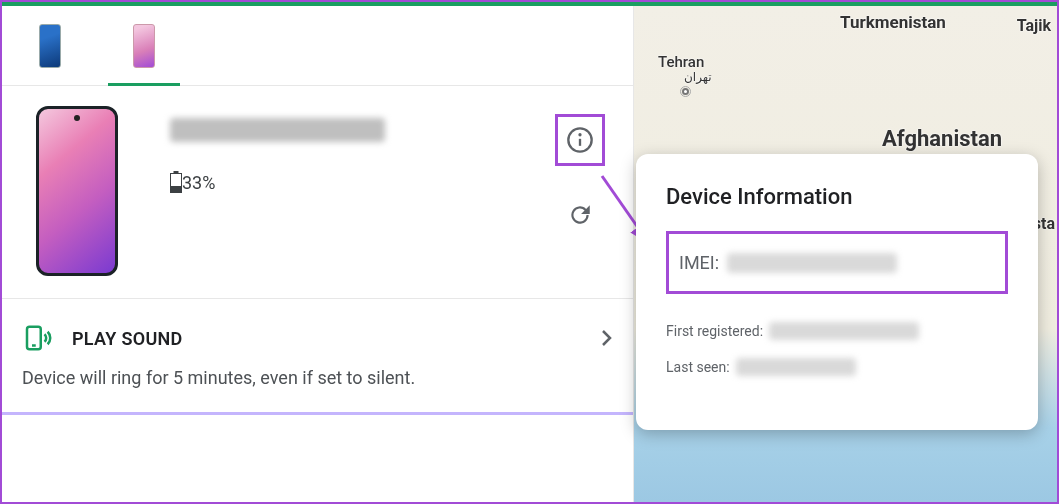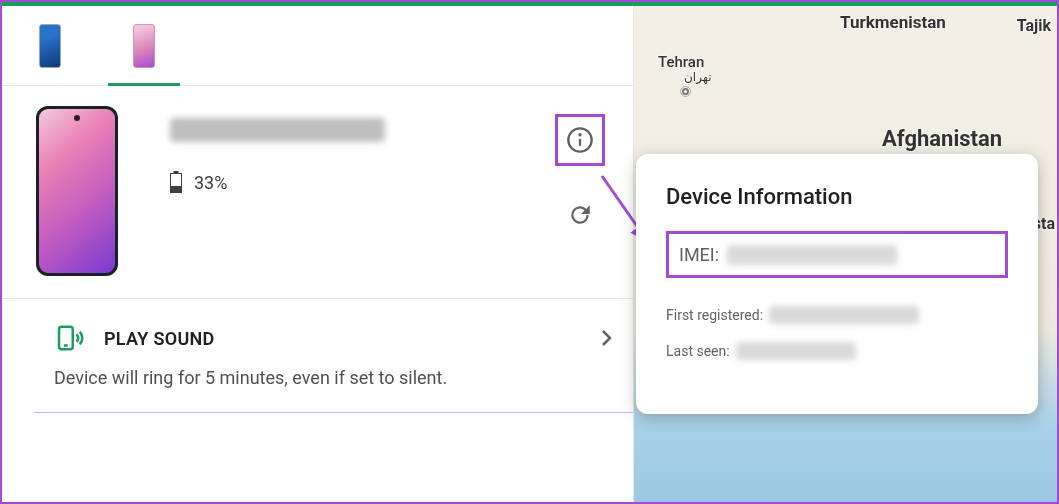--- a/index.html
+++ b/index.html
@@ -51,40 +51,40 @@
     content: ""; position: absolute; top: 6px; left: 50%; transform: translateX(-50%);
     width: 6px; height: 6px; border-radius: 50%; background: #222;
   }
   .device-info { flex: 1; padding-top: 12px; }
   .blur-line {
     border-radius: 4px; background: #d9d9d9;
     filter: blur(3px);
   }
   .device-name { width: 215px; height: 24px; margin-bottom: 30px; background:#bfbfbf; }
   .loc-text { font-size: 18px; color: #6b6f73; margin-bottom: 12px; }
-  .battery-row { display: flex; align-items: flex-end; gap: 12px; }
+  .battery-row { display: flex; align-items: flex-end; }
   .batt-icon {
     width: 12px; height: 20px; border: 1.5px solid #3c4043; position: relative;
   }
   .batt-icon::before {
     content: ""; position: absolute; top: -3px; left: 50%; transform: translateX(-50%);
     width: 5px; height: 2px; background: #3c4043;
   }
   .batt-icon::after {
     content: ""; position: absolute; bottom: 0; left: 0; right: 0; height: 33%;
     background: #3c4043;
   }
   .batt-pct { font-size: 18px; color: #3c4043; }
   .right-icons { display: flex; flex-direction: column; gap: 36px; align-items: center; padding-top: 8px;}
   .info-highlight {
     width: 50px; height: 52px; border: 3px solid #a24bd6;
     display: flex; align-items: center; justify-content: center;
   }
 
-  .play-sound-section { padding: 24px 20px; border-bottom: 1px solid #c4b5fd; margin-left: 32px; }
+  .play-sound-section { padding: 24px 20px; border-bottom: 3px solid #c4b5fd; }
   .play-sound-row { display: flex; align-items: center; gap: 20px; margin-bottom: 14px; cursor: pointer;}
   .play-label { font-size: 18px; font-weight: 600; letter-spacing: 0.3px; color: #202124; flex:1;}
   .play-desc { font-size: 18px; color: #4d5155; }
 
   .map-panel {
     flex: 1; position: relative;
     background: linear-gradient(180deg,#f2efe6 0%, #efecdf 65%, #a7d1e8 85%, #9cc8e3 100%);
   }
   .map-label {
     position: absolute; font-weight: 700; color: #333;
@@ -99,21 +99,21 @@
   }
 
   .popover {
     position: absolute; top: 152px; left: 634px;
     width: 402px; background: #fff; border-radius: 12px;
     box-shadow: 0 4px 16px rgba(0,0,0,0.25);
     padding: 30px 30px 36px 30px;
   }
   .pop-title { font-size: 22px; color: #202124; margin-bottom: 22px; font-weight: 500;}
   .imei-box {
-    border: 3px solid #a24bd6; padding: 10px 10px;
+    border: 3px solid #a24bd6; padding: 18px 10px;
     display: flex; align-items: center; gap: 8px; margin-bottom: 28px;
   }
   .imei-label { font-size: 18px; color: #5f6368; }
   .imei-blur { width: 170px; height: 20px; }
   .pop-row { display:flex; align-items:center; gap:6px; margin-bottom: 18px; font-size: 14px; color:#5f6368;}
   .pop-blur { height: 18px; }
 
   .arrow-svg { position: absolute; left: 586px; top: 160px; pointer-events:none; overflow: visible;}
 </style>
 </head>

